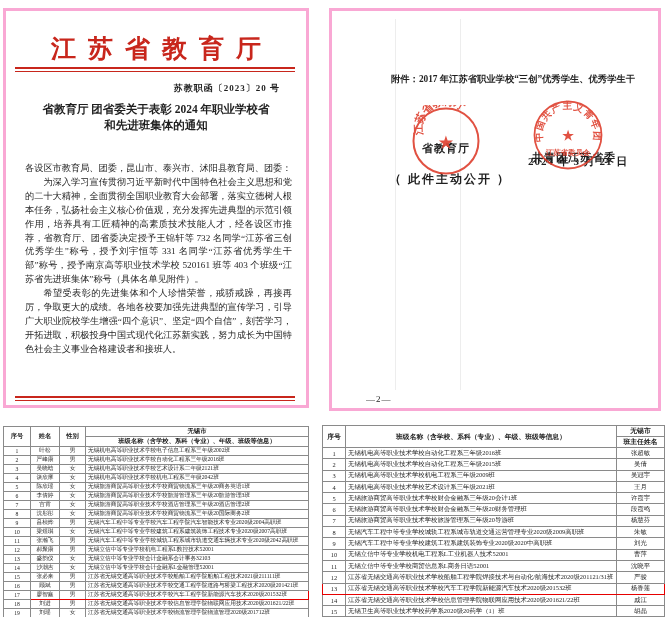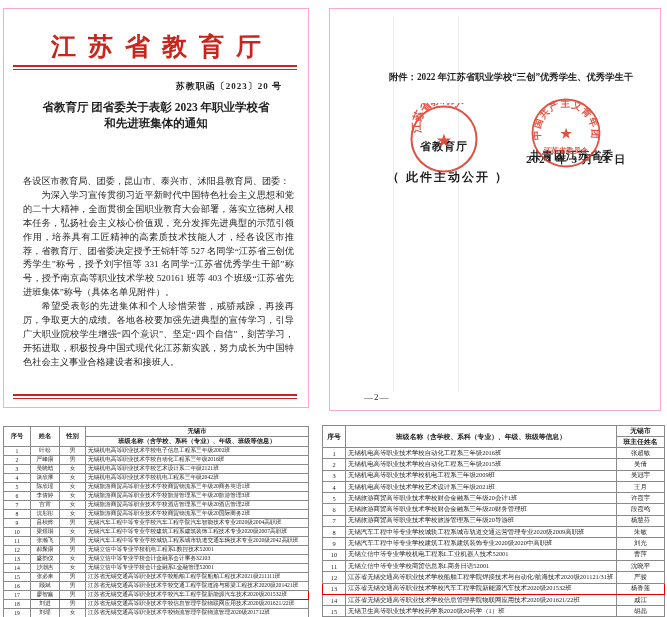--- a/index.html
+++ b/index.html
@@ -3,34 +3,34 @@
 <meta charset="utf-8">
 <style>
   :root{
     --red:#c8261c; --seal:#dd3a28; --hl:#e60000; --ink:#1f1f1f; --tborder:#8a8a8a;
   }
   html,body{margin:0;padding:0;}
   body{
     width:667px;height:617px;position:relative;background:#ffffff;overflow:hidden;
     font-family:"Liberation Serif","DejaVu Serif",serif;color:var(--ink);
   }
-  .page{position:absolute;background:#fff;border:1px solid #f9a8d4;box-sizing:border-box;}
+  .page{position:absolute;background:#fff;border:3px solid #f9a8d4;box-sizing:border-box;}
   #page1{left:3px;top:8px;width:306px;height:400px;}
   #page2{left:329px;top:8px;width:332px;height:403px;}
 
   
   .gov-header{position:absolute;top:21px;left:0;right:0;text-align:center;
     color:var(--red);font-size:25px;font-weight:bold;letter-spacing:12px;text-indent:12px;white-space:nowrap;}
   .red-rule{position:absolute;left:9px;right:11px;height:2px;border-top:2px solid var(--red);border-bottom:1px solid var(--red);}
   #rule-top{top:56px;}
   #rule-bottom{top:385px;}
   .doc-no{position:absolute;top:71px;right:26px;font-size:9px;font-weight:bold;letter-spacing:1px;}
   .doc-title{position:absolute;top:91px;left:8px;right:8px;text-align:center;
     font-weight:bold;font-size:11.5px;line-height:15.5px;}
-  .doc-body{position:absolute;top:166px;left:19px;right:14px;font-size:9.2px;line-height:13.9px;
+  .doc-body{position:absolute;top:151px;left:19px;right:14px;font-size:9.2px;line-height:13.9px;
     text-align:justify;}
   .doc-body p{margin:0;text-indent:2em;}
   .doc-body p.salute{text-indent:0;}
 
   
   .fold{position:absolute;top:8px;bottom:18px;width:1px;background:#ededed;}
   .attach{position:absolute;top:61px;left:59px;right:14px;font-size:9.3px;font-weight:bold;line-height:14px;}
   .attach .l2{padding-left:29px;}
   .sig{position:absolute;font-size:11px;font-weight:bold;letter-spacing:1px;}
   #sig-dept{top:130px;left:90px;}
@@ -62,36 +62,36 @@
   td.hl-r{border-right:1.6px solid var(--hl);}
 </style>
 </head>
 <body>
 
 <div class="page" id="page1">
   <div class="gov-header">江苏省教育厅</div>
   <div class="red-rule" id="rule-top"></div>
   <div class="doc-no">苏教职函〔2023〕20 号</div>
   <div class="doc-title">
-    <div>省教育厅 团省委关于表彰 2023 年职业学校省</div>
+    <div>省教育厅 团省委关于表彰 2024 年职业学校省</div>
     <div>和先进班集体的通知</div>
   </div>
   <div class="doc-body">
     <p class="salute">各设区市教育局、团委，昆山市、泰兴市、沭阳县教育局、团委：</p>
-    <p>为深入学习宣传贯彻习近平新时代中国特色社会主义思想和党的二十大精神，全面贯彻全国职业教育大会部署，落实立德树人根本任务，弘扬社会主义核心价值观，充分发挥先进典型的示范引领作用，培养具有工匠精神的高素质技术技能人才，经各设区市推荐，省教育厅、团省委决定授予王锦轩等 527 名同学“江苏省三创优秀学生”称号，授予刘宇恒等 331 名同学“江苏省优秀学生干部”称号，授予南京高等职业技术学校 520161 班等 403 个班级“江苏省先进班集体”称号（具体名单见附件）。</p>
+    <p>为深入学习宣传贯彻习近平新时代中国特色社会主义思想和党的二十大精神，全面贯彻全国职业教育大会部署，落实立德树人根本任务，弘扬社会主义核心价值观，充分发挥先进典型的示范引领作用，培养具有工匠精神的高素质技术技能人才，经各设区市推荐，省教育厅、团省委决定授予王锦轩等 732 名同学“江苏省三创优秀学生”称号，授予刘宇恒等 331 名同学“江苏省优秀学生干部”称号，授予南京高等职业技术学校 520161 班等 403 个班级“江苏省先进班集体”称号（具体名单见附件）。</p>
     <p>希望受表彰的先进集体和个人珍惜荣誉，戒骄戒躁，再接再厉，争取更大的成绩。各地各校要加强先进典型的宣传学习，引导广大职业院校学生增强“四个意识”、坚定“四个自信”，刻苦学习，开拓进取，积极投身中国式现代化江苏新实践，努力成长为中国特色社会主义事业合格建设者和接班人。</p>
   </div>
   <div class="red-rule" id="rule-bottom"></div>
 </div>
 
 <div class="page" id="page2">
   <div class="fold" style="left:63px;"></div>
   <div class="fold" style="left:128px;"></div>
   <div class="attach">
-    <div>附件：2022 年江苏省职业学校“三创”优秀学生、优秀学生干</div>
+    <div>附件：2017 年江苏省职业学校“三创”优秀学生、优秀学生干</div>
   </div>
   <div class="sig" id="sig-dept">省教育厅</div>
   <div class="sig" id="sig-league">共青团江苏省委</div>
   <div class="sig" id="sig-date">2024 年 3 月 21 日</div>
   <div id="public-note">（ 此件主动公开 ）</div>
   <div id="page-num">—2—</div>
 
   <svg class="seal" id="seal1" width="72" height="72" viewBox="0 0 72 72">
     <circle cx="36" cy="36" r="32.5" fill="none" stroke="#dd3a28" stroke-width="2"></circle>
     <defs>

